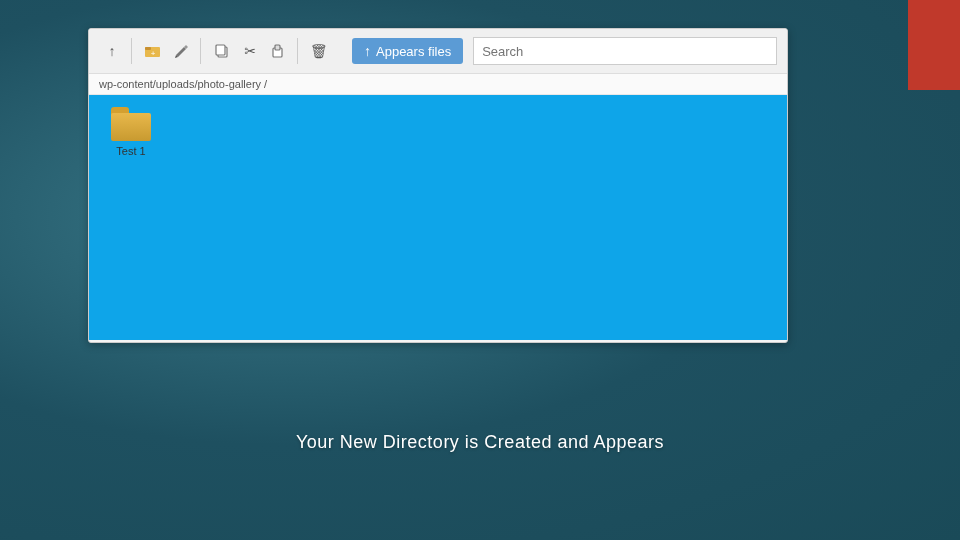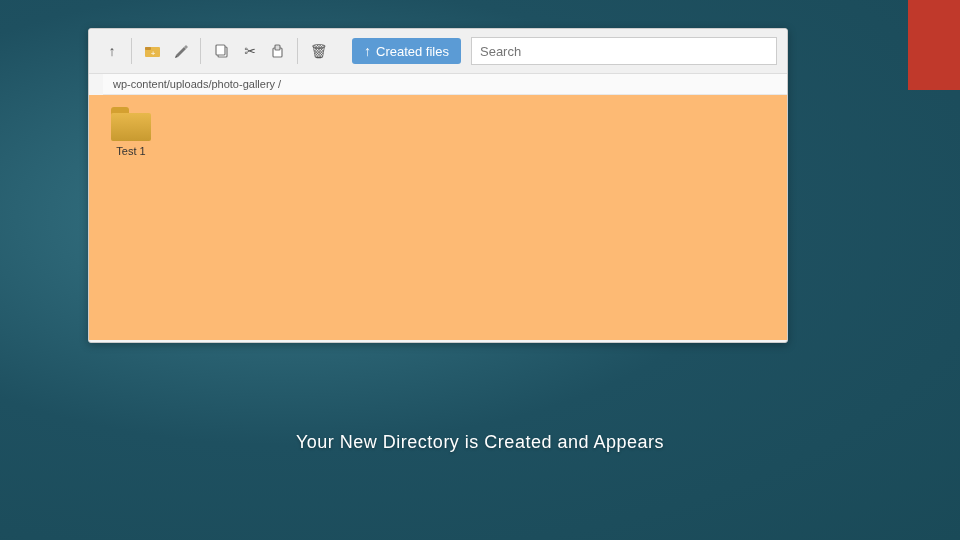--- a/index.html
+++ b/index.html
@@ -112,30 +112,29 @@
       outline: none;
     }
 
     
     .breadcrumb-bar {
       padding: 4px 10px;
       font-size: 11px;
       color: #555;
       background: #fafafa;
       border-bottom: 1px solid #e8e8e8;
-      margin-left: 14px;
     }
 
     
     .file-area {
       padding: 12px;
       display: flex;
       flex-wrap: wrap;
       gap: 10px;
-      background: #fdba74;
+      background: #0ea5e9;
       height: calc(100% - 68px);
     }
 
     
     .folder-item {
       display: flex;
       flex-direction: column;
       align-items: center;
       width: 60px;
       cursor: pointer;
@@ -235,21 +234,21 @@
         </svg>
       </div>
     </div>
 
     <div class="toolbar-icon-group">
       <div class="icon-btn" title="Delete">🗑</div>
     </div>
 
     <button class="upload-btn">
       <span class="arrow-up">↑</span>
-      <span>Created files</span>
+      <span>Appears files</span>
     </button>
 
     <input class="search-input" type="text" placeholder="Search" style="">
   </div>
 
   <div class="breadcrumb-bar">
     <span>wp-content/uploads/photo-gallery /</span>
   </div>
 
   <div class="file-area">

